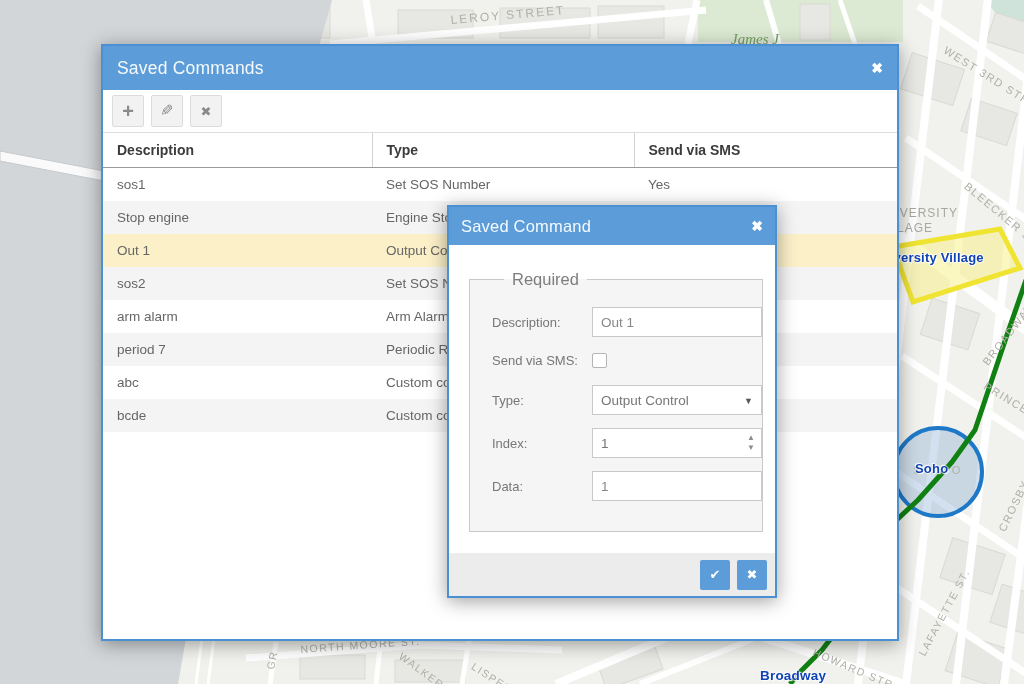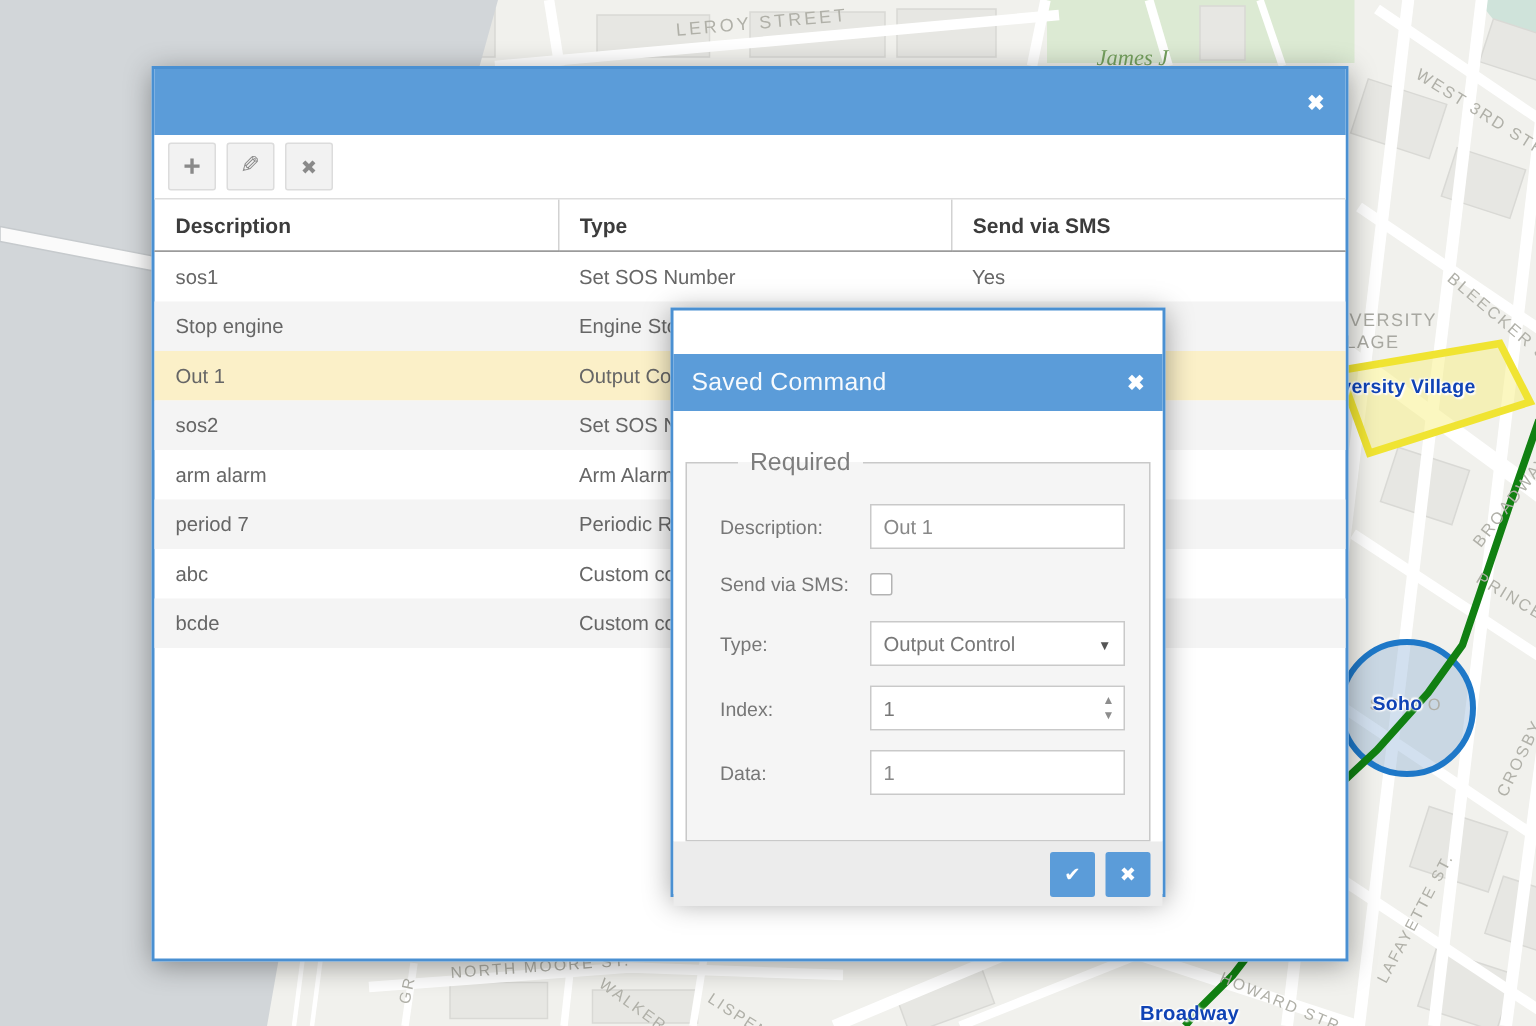--- a/index.html
+++ b/index.html
@@ -46,22 +46,22 @@
         border-right:1px solid #d2d2d2;white-space:nowrap;}
   table.cmds th:last-child{border-right:none;}
   table.cmds td{height:33px;padding:0 0 0 14px;font-size:13.5px;color:#666;
         white-space:nowrap;overflow:visible;}
   tr.alt td{background:#f4f4f4;}
   tr.sel td{background:#fbf0c8;}
 
   
   .modal-command{left:447px;top:205px;width:326px;height:389px;z-index:30;
                  display:flex;flex-direction:column;}
-  .modal-command .mhead{height:38px;font-size:16.5px;padding:0 12px;flex:0 0 auto;margin-top:29px;}
-  .ic-body{flex:1 1 auto;background:#fff;padding:25px 8px 0;box-sizing:border-box;}
+  .modal-command .mhead{height:38px;font-size:16.5px;padding:0 12px;flex:0 0 auto;}
+  .ic-body{flex:1 1 auto;background:#fff;padding:25px 20px 0;box-sizing:border-box;}
   fieldset.req{margin:0;border:1px solid #c9c9c9;background:#f5f5f5;height:262px;
         box-sizing:border-box;padding:18px 0 0 22px;}
   fieldset.req legend{margin-left:12px;padding:0 8px;font-size:16.5px;color:#7d7d7d;}
   .frow{display:flex;align-items:center;margin-bottom:13px;height:30px;}
   .frow.cbrow{height:20px;margin-bottom:15px;}
   .frow label{width:100px;font-size:13px;color:#777;flex:0 0 auto;}
   .tinput{width:170px;height:30px;box-sizing:border-box;border:1px solid #c9c9c9;
         background:#fff;font-size:13.5px;color:#888;padding:0 8px;
         font-family:"Liberation Sans",sans-serif;}
   input.cb{appearance:none;-webkit-appearance:none;width:15px;height:15px;margin:0;
@@ -163,20 +163,21 @@
   <div class="mlab" style="left:916px;top:652px;transform:rotate(-62deg);font-size:10.5px;">LAFAYETTE ST.</div>
   <div class="mlab" style="left:300px;top:643px;transform:rotate(-4deg);font-size:10.5px;">NORTH MOORE ST.</div>
   <div class="mlab" style="left:264px;top:668px;transform:rotate(-78deg);font-size:10.5px;">GR</div>
   <div class="mlab" style="left:404px;top:650px;transform:rotate(36deg);font-size:10.5px;">WALKER STREET</div>
   <div class="mlab" style="left:476px;top:660px;transform:rotate(33deg);font-size:10.5px;">LISPENARD</div>
   <div class="mlab" style="left:816px;top:646px;transform:rotate(23deg);font-size:10.5px;">HOWARD STR</div>
   <div class="mlab-blue" style="left:760px;top:668px;font-size:13.5px;">Broadway</div>
 
   <div class="modal modal-commands">
     <div class="mhead">
+      <span class="mtitle">Saved Commands</span>
       <span class="mclose">✖</span>
     </div>
     <div class="mc-toolbar">
       <div class="tbtn">
         <span class="g-plus">+</span>
       </div>
       <div class="tbtn">
         <span class="g-pencil">✎</span>
       </div>
       <div class="tbtn">

